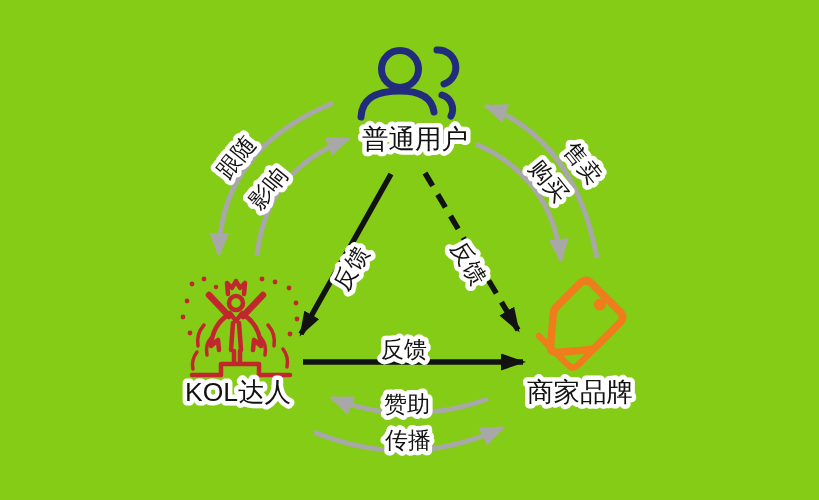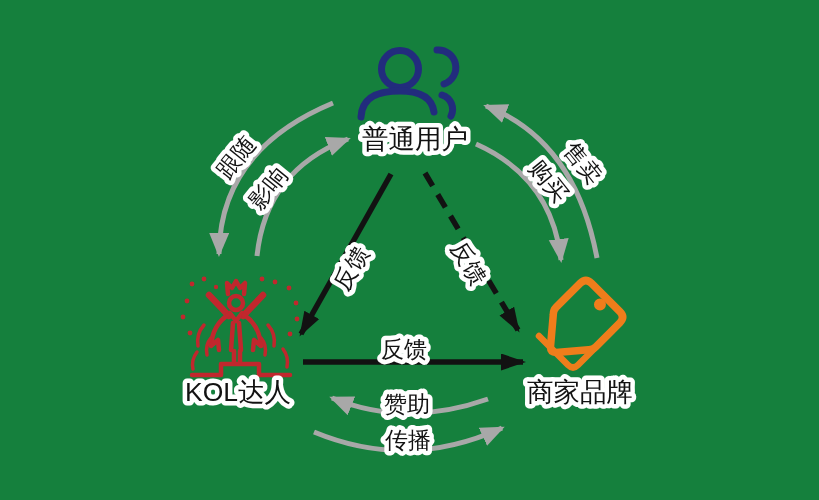--- a/index.html
+++ b/index.html
@@ -1,19 +1,19 @@
 <!DOCTYPE html>
 <html><head>
 <meta charset="utf-8">
 <style>
   html,body{margin:0;padding:0;background:#ffffff;}
   .stage{
     position:relative;
     width:819px;height:500px;
-    background:#15803d;
+    background:#84cc16;
     font-family:"Liberation Sans","DejaVu Sans",sans-serif;
     overflow:hidden;
   }
   svg{display:block;width:819px;height:500px;}
   .edge{fill:none;stroke:#a8a8a8;stroke-width:5;}
   .edge-black{fill:none;stroke:#121212;stroke-width:5.5;}
   .edge-dashed{stroke-dasharray:15 10;}
   text{
     fill:#121212;
     text-anchor:middle;

